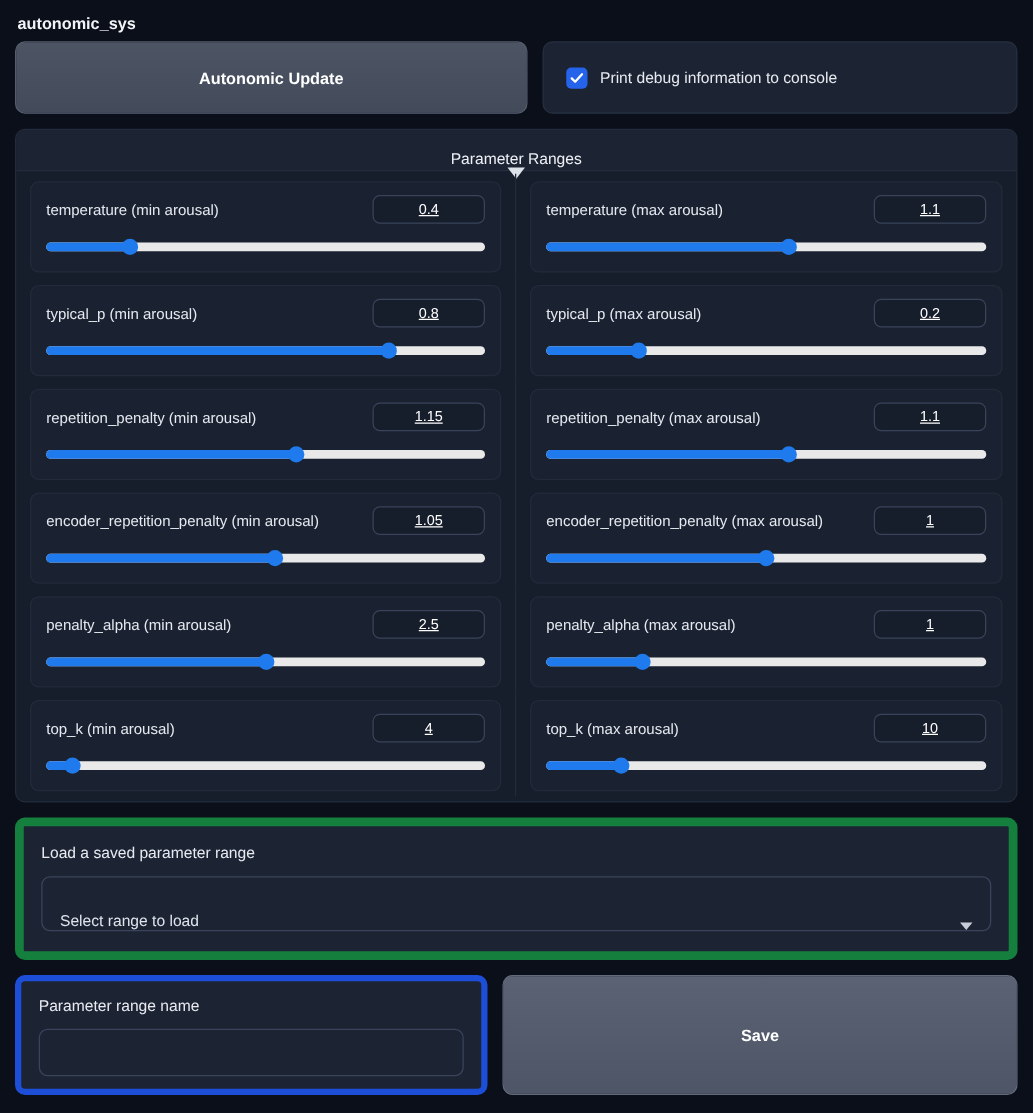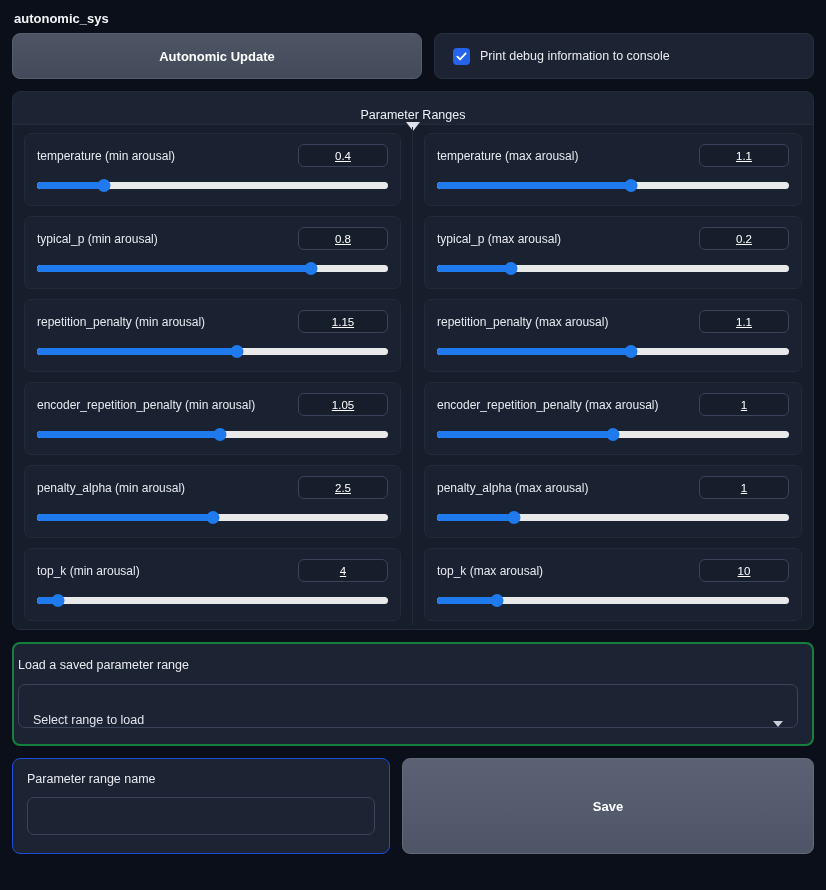--- a/index.html
+++ b/index.html
@@ -22,21 +22,21 @@
     color: #f2f4f8;
     padding: 8px 0 0 2px;
     height: 30px;
     line-height: 22px;
   }
 
   
   .top-row {
     display: flex;
     gap: 12px;
-    height: 46px;
+    height: 58px;
     margin-top: 3px;
   }
   .update-button {
     width: 410px;
     background: linear-gradient(180deg,#4d5565 0%,#434b5b 100%);
     border: 1px solid #565e6e;
     border-radius: 8px;
     color: #ffffff;
     font-size: 13px;
     font-weight: bold;
@@ -162,23 +162,23 @@
     width: 13px; height: 13px;
     border-radius: 50%;
     background: #1f7aed;
     transform: translateX(-50%);
   }
 
   
   .load-panel {
     margin-top: 12px;
     background: #1c2434;
-    border: 2px solid #15803d;
-    border-radius: 8px;
-    padding: 14px 14px 16px 4px;
+    border: 7px solid #15803d;
+    border-radius: 8px;
+    padding: 14px 14px 16px 14px;
   }
   .load-label { font-size: 12.5px; color: #e8eaf0; margin-bottom: 12px; }
   .select-box {
     height: 44px;
     border: 1px solid #39445a;
     border-radius: 7px;
     background: #1c2434;
     display: flex;
     align-items: flex-end;
     justify-content: space-between;
@@ -196,21 +196,21 @@
   
   .bottom-row {
     display: flex;
     gap: 12px;
     margin-top: 12px;
     height: 96px;
   }
   .name-panel {
     width: 378px;
     background: #1c2434;
-    border: 1px solid #1d4ed8;
+    border: 5px solid #1d4ed8;
     border-radius: 8px;
     padding: 13px 14px;
   }
   .name-label { font-size: 12.5px; color: #e8eaf0; margin-bottom: 11px; }
   .name-input {
     height: 38px;
     width: 100%;
     border: 1px solid #39445a;
     border-radius: 7px;
     background: #1c2434;

